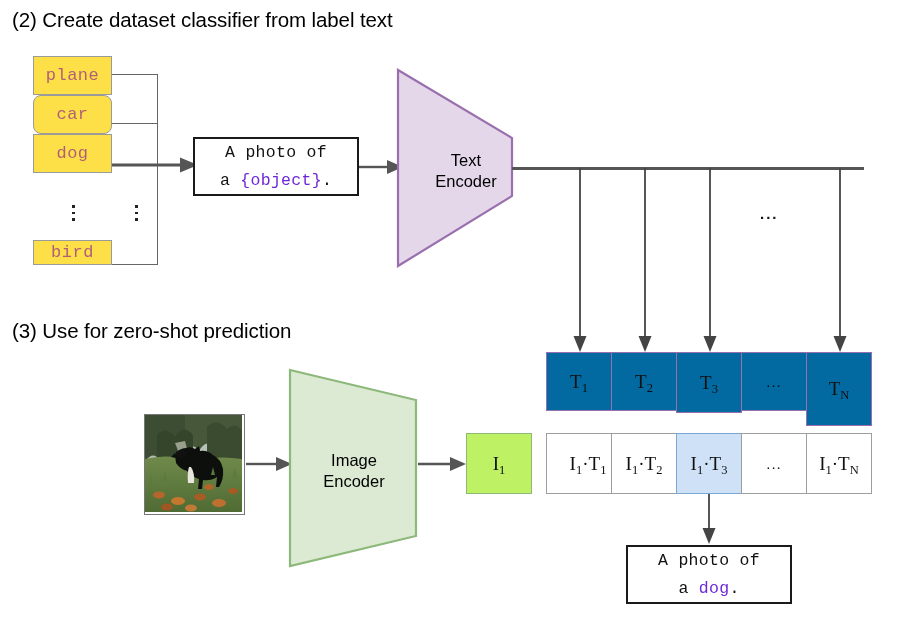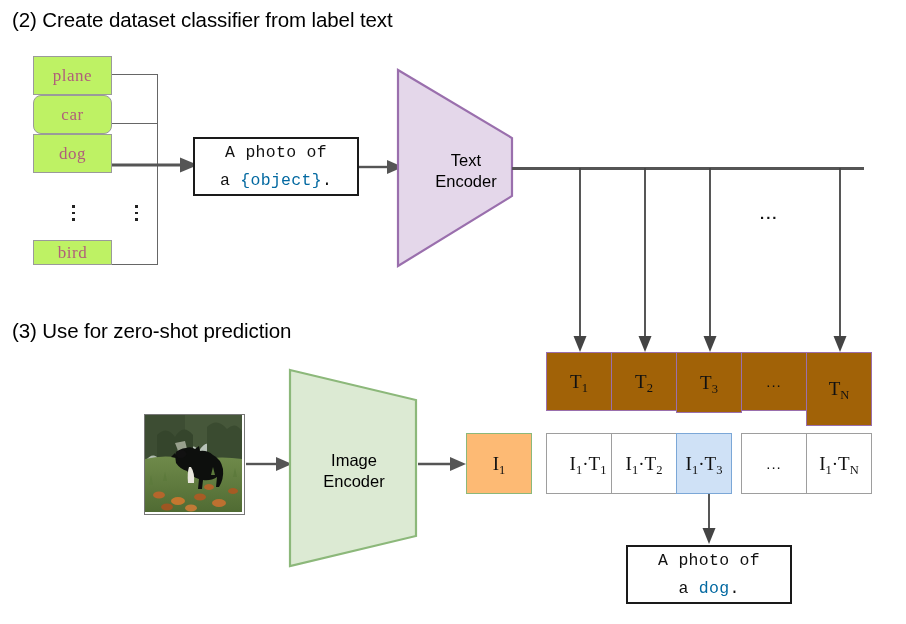--- a/index.html
+++ b/index.html
@@ -4,47 +4,47 @@
 <style>
   html,body{margin:0;padding:0;background:#ffffff;}
   body{width:906px;height:624px;position:relative;overflow:hidden;
        font-family:"Liberation Sans",sans-serif;color:#000;}
   .abs{position:absolute;}
 
   
   .heading{font-size:20.5px;font-weight:400;color:#000;letter-spacing:-0.1px;white-space:nowrap;}
 
   
-  .label-box{box-sizing:border-box;border:1.2px solid #9a9a9a;background:#bef264;
+  .label-box{box-sizing:border-box;border:1.2px solid #9a9a9a;background:#fde047;
              display:flex;align-items:center;justify-content:center;
-             font-family:Liberation Serif, serif;
+             font-family:Liberation Mono, monospace;
              font-size:17px;color:#b05f7a;letter-spacing:0.5px;}
 
   
   .text-box{box-sizing:border-box;border:2.2px solid #1a1a1a;background:#fff;
             display:flex;flex-direction:column;align-items:center;justify-content:center;
             font-family:"Liberation Mono","DejaVu Sans Mono",monospace;
             font-size:16.5px;line-height:1.65;color:#111;letter-spacing:0.3px;}
   .text-box .ln{white-space:pre;}
-  .mag{color:#0369a1;}
+  .mag{color:#6d28d9;}
 
   
   .enc-label{position:absolute;left:0;right:0;text-align:center;
              font-size:16.5px;line-height:1.28;color:#000;}
 
   
   .cell{box-sizing:border-box;display:flex;align-items:center;justify-content:center;
         font-family:"Liberation Serif","DejaVu Serif",serif;font-size:19px;color:#111;}
-  .cell.t{background:#a16207;border:1.3px solid #9a6fad;}
+  .cell.t{background:#0369a1;border:1.3px solid #9a6fad;}
   .cell.d{background:#ffffff;border:1.3px solid #9e9e9e;}
   .cell.d.hl{background:#cfe1f6;border:1.3px solid #7ba7d7;}
   .cell sub{font-size:0.66em;vertical-align:-0.28em;line-height:0;}
   .cell .dots{font-size:15px;letter-spacing:1px;font-family:"Liberation Sans",sans-serif;}
 
-  .ibox{box-sizing:border-box;background:#fdba74;border:1.8px solid #8cb87a;
+  .ibox{box-sizing:border-box;background:#bef264;border:1.8px solid #8cb87a;
         display:flex;align-items:center;justify-content:center;
         font-family:"Liberation Serif","DejaVu Serif",serif;font-size:19px;color:#111;}
   .ibox sub{font-size:0.66em;vertical-align:-0.28em;line-height:0;}
 
   
   .hline{background:#666;height:1.4px;}
   .vline{background:#666;width:1.4px;}
   .thick{background:#555;}
 
   .vdots{display:flex;flex-direction:column;gap:4px;align-items:center;}
@@ -222,21 +222,21 @@
 <div class="abs ibox" style="left:466px;top:433px;width:66px;height:61px;">
   <span><span>I</span><sub>1</sub></span>
 </div>
 
 <div class="abs cell d" style="left:546px;top:433px;width:84px;height:61px;">
   <span>I<sub>1</sub>·T<sub>1</sub></span>
 </div>
 <div class="abs cell d" style="left:611px;top:433px;width:66px;height:61px;">
   <span>I<sub>1</sub>·T<sub>2</sub></span>
 </div>
-<div class="abs cell d hl" style="left:676px;top:433px;width:56px;height:61px;">
+<div class="abs cell d hl" style="left:676px;top:433px;width:66px;height:61px;">
   <span>I<sub>1</sub>·T<sub>3</sub></span>
 </div>
 <div class="abs cell d" style="left:741px;top:433px;width:66px;height:61px;">
   <span class="dots">...</span>
 </div>
 <div class="abs cell d" style="left:806px;top:433px;width:66px;height:61px;">
   <span>I<sub>1</sub>·T<sub>N</sub></span>
 </div>
 
 <svg class="abs" style="left:699px;top:494px;" width="20" height="50" viewBox="0 0 20 50">

